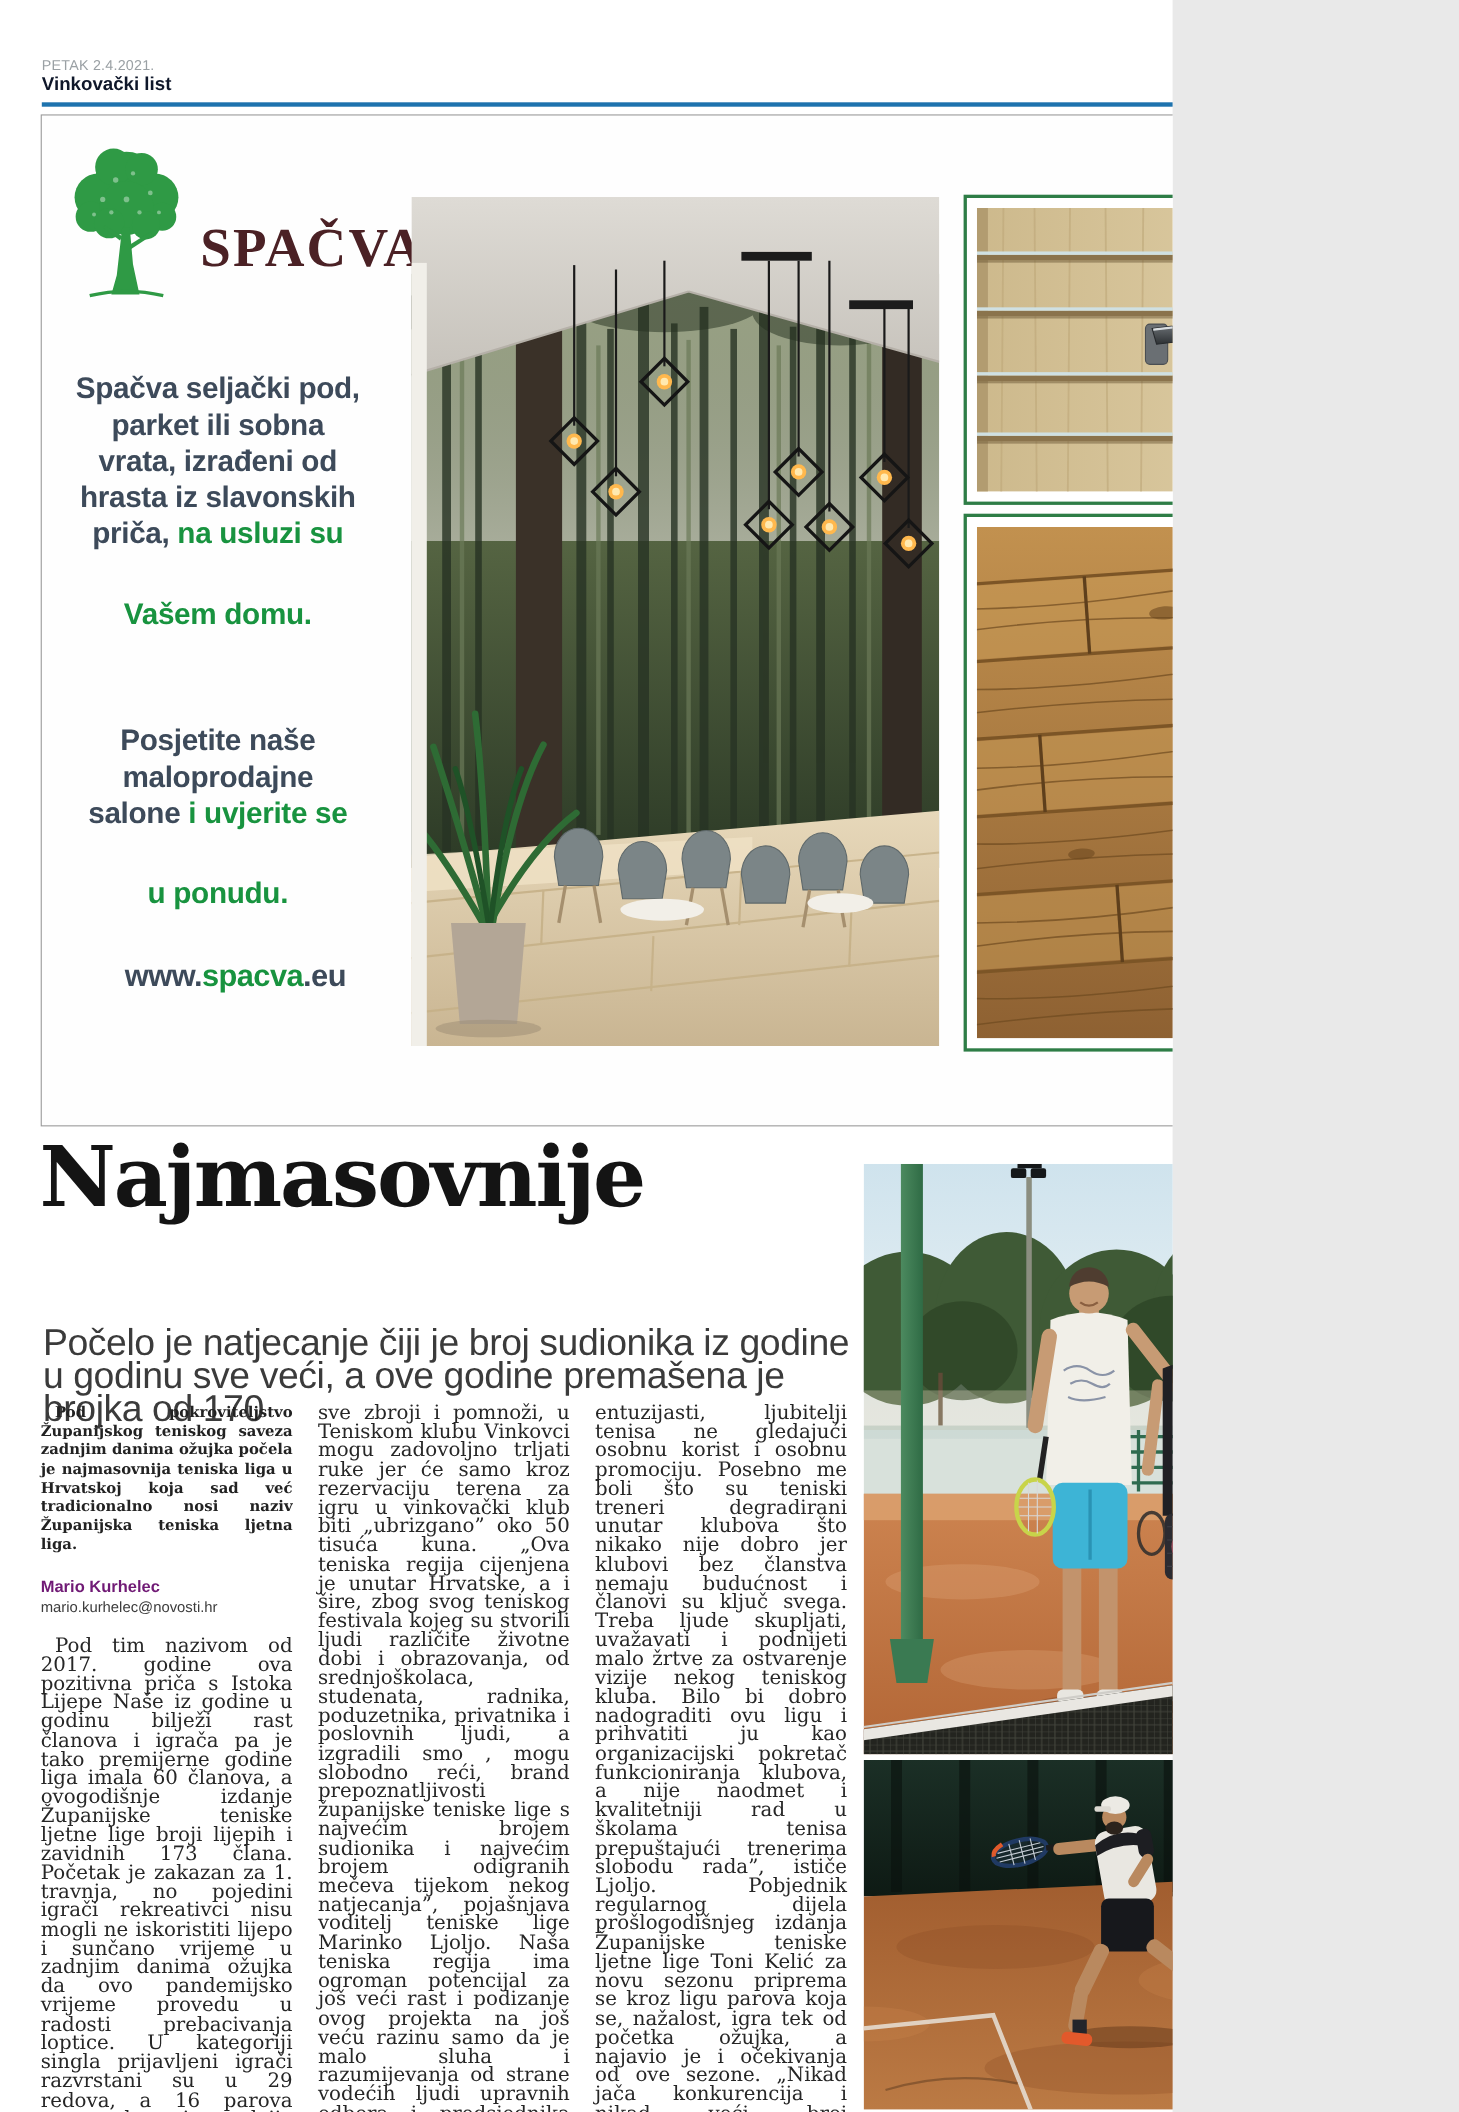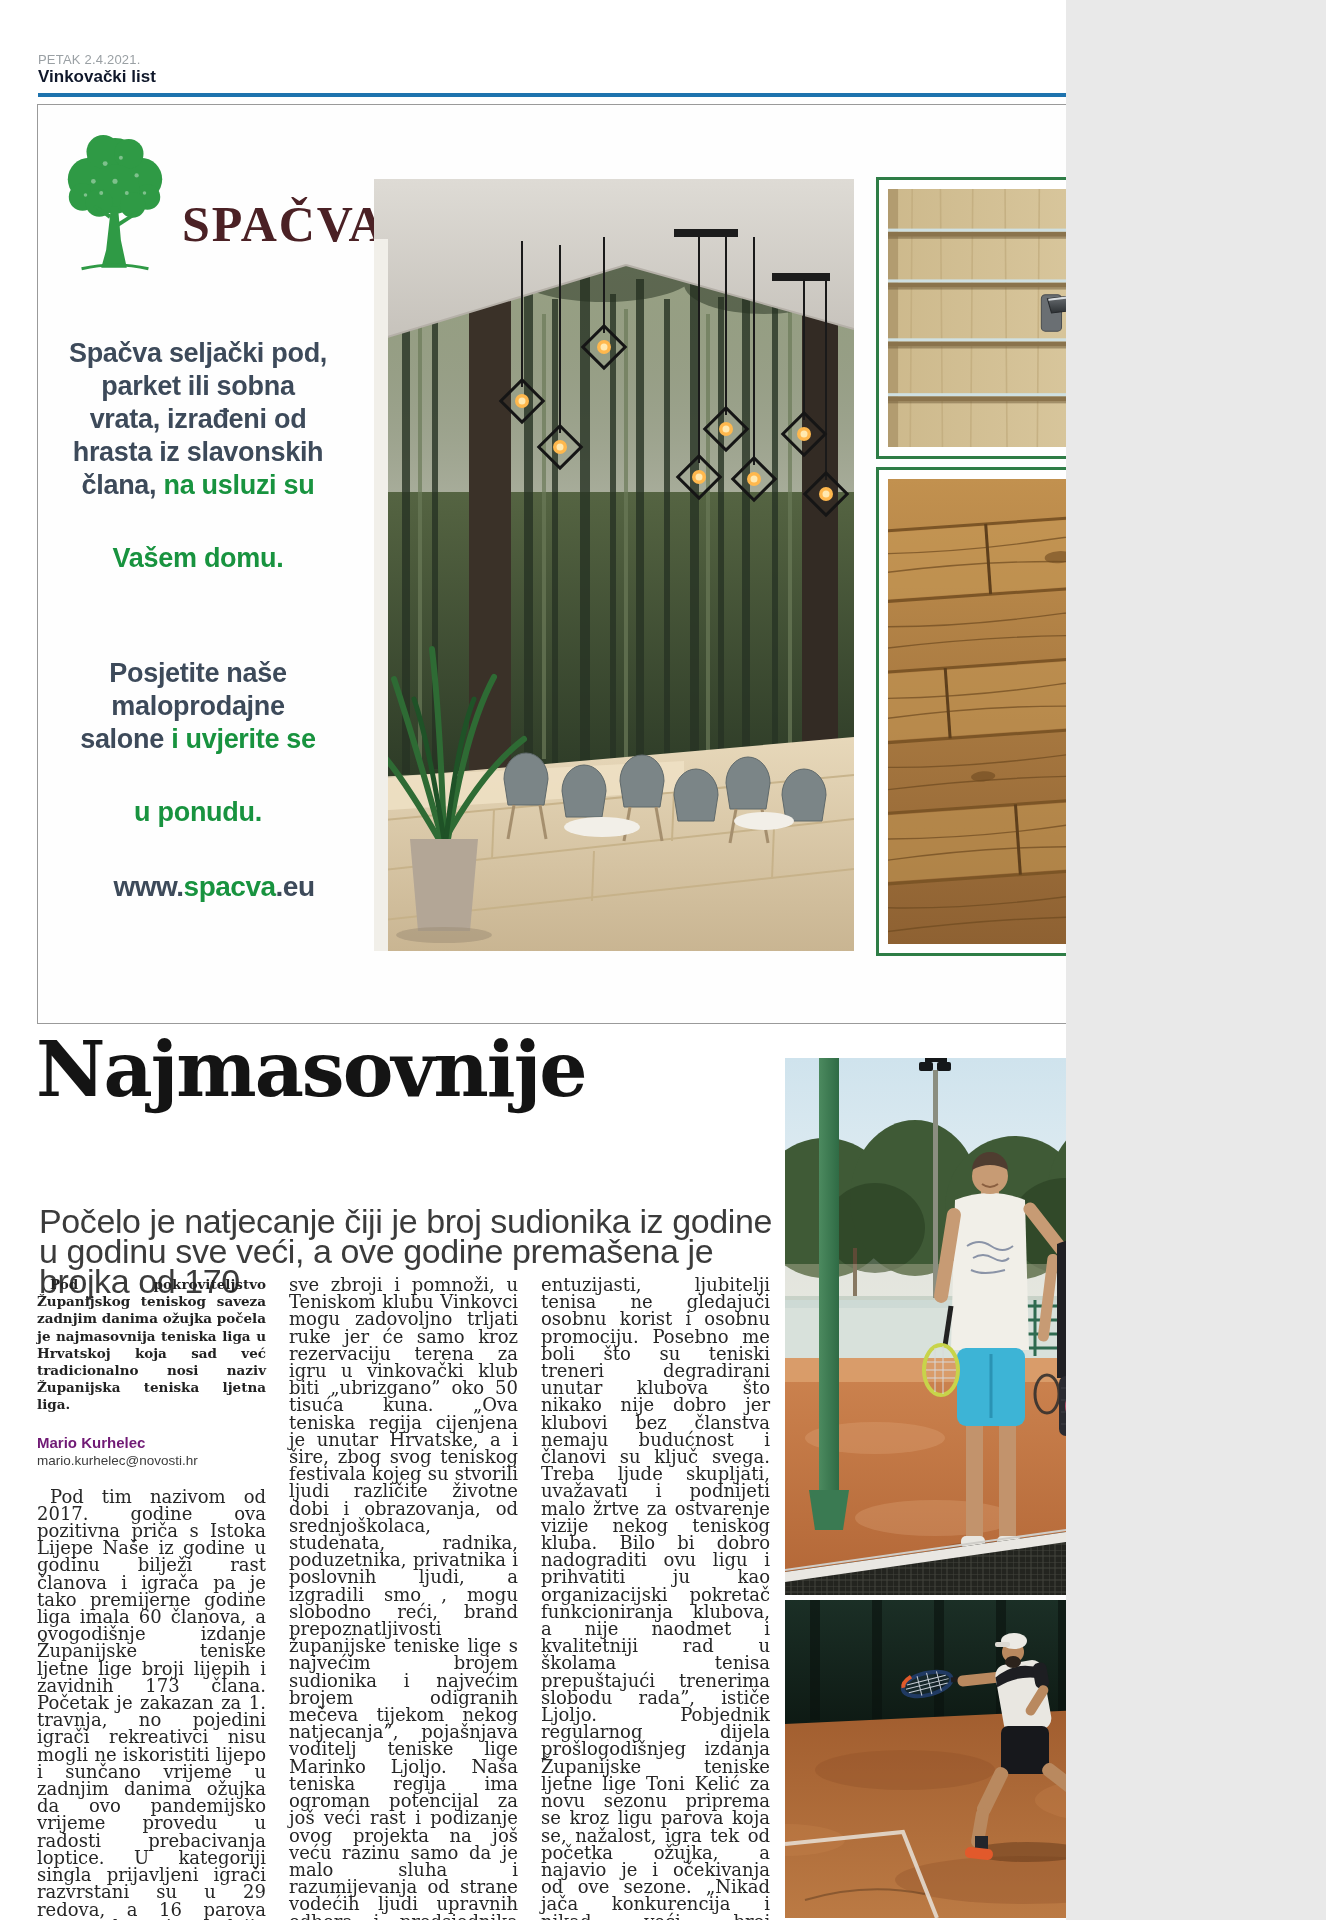--- a/index.html
+++ b/index.html
@@ -99,21 +99,21 @@
         </svg>
       </span>
       <div class="ad-brand"><span>SPAČVA</span><sup>®</sup></div>
     </div>
 
     <div class="ad-copy">
       <div>Spačva seljački pod,</div>
       <div>parket ili sobna</div>
       <div>vrata, izrađeni od</div>
       <div>hrasta iz slavonskih</div>
-      <div><span>člana,</span><span class="grn"> na usluzi su</span></div>
+      <div><span>priča,</span><span class="grn"> na usluzi su</span></div>
       <div class="grn">Vašem domu.</div>
     </div>
 
     <div class="ad-cta">
       <div>Posjetite naše</div>
       <div>maloprodajne</div>
       <div><span>salone </span><span class="grn">i uvjerite se</span></div>
       <div class="grn">u ponudu.</div>
     </div>
 

